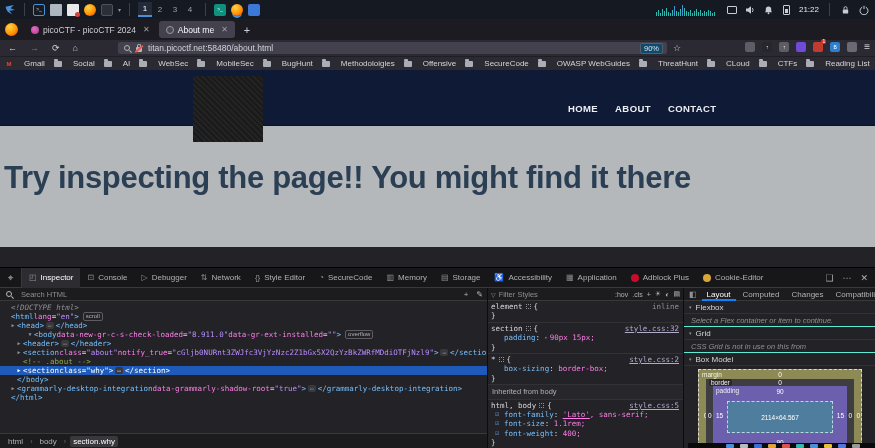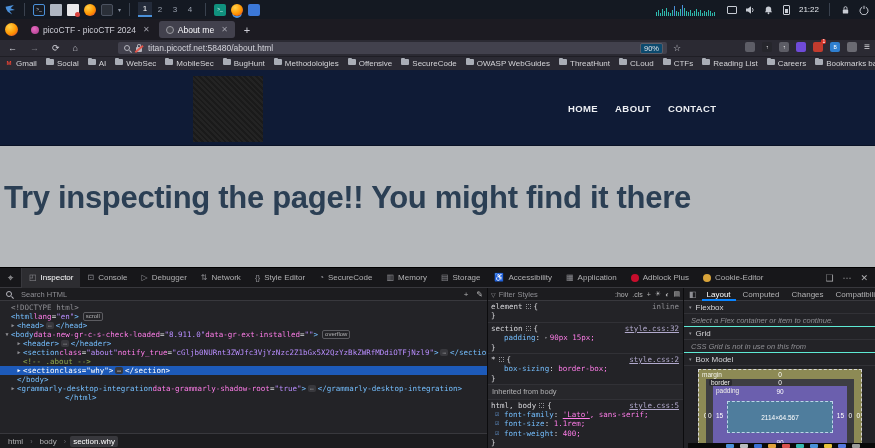--- a/index.html
+++ b/index.html
@@ -61,29 +61,29 @@
 .lockicn::after{content:"";position:absolute;left:-1px;top:4px;width:10px;height:1.5px;background:#e2574c;transform:rotate(-40deg)}
 .zoom-pill{margin-left:auto;border:1px solid #5c5c66;background:#0c4a6e;border-radius:2px;font-size:7.5px;padding:0 3px;color:#e3e3e8}
 .star{position:absolute;left:673px;top:3px;font-size:9px;color:#c9c9d1}
 .ext-row{position:absolute;right:5px;top:2px;display:flex;align-items:center;gap:7px}
 .ext{width:10px;height:10px;border-radius:2px;position:relative;display:flex;align-items:center;justify-content:center;font-size:5px;color:#fff}
 .ext .badge1{position:absolute;top:-3px;right:-3px;background:#d93025;color:#fff;font-size:5px;border-radius:2px;padding:0 1px;line-height:5px}
 .hamburger{font-size:10px;color:#d7d7db;line-height:10px}
 
 
 .ff-bookmarks{position:absolute;left:0;top:56px;width:875px;height:14px;background:#2b2a33;border-top:1px solid #1f1e25;display:flex;align-items:center;gap:9px;padding-left:5px;font-size:8px;color:#d4d4d8;overflow:hidden}
-.bm{display:flex;align-items:flex-start;gap:3px;white-space:nowrap}
+.bm{display:flex;align-items:center;gap:11px;white-space:nowrap}
 .mini-folder{width:8px;height:6px;background:#a9adb6;border-radius:1px;position:relative}
 .mini-folder::before{content:"";position:absolute;left:0;top:-1.5px;width:4px;height:2px;background:#a9adb6;border-radius:1px 1px 0 0}
 .bm-ic{width:8px;height:8px;border-radius:1px;display:flex;align-items:center;justify-content:center;font-size:6px;font-weight:700}
 .bm-gmail{color:#ea4335}
 
 
 .viewport{position:absolute;left:0;top:70px;width:875px;height:197px}
-.site-header{position:relative;height:76px;background:#0f1b36;border-bottom:1px solid #0a1226}
+.site-header{position:relative;height:56px;background:#0f1b36;border-bottom:1px solid #0a1226}
 .site-image{position:absolute;left:193px;top:6px;width:70px;height:66px;background:#1d1d1d;background-image:repeating-linear-gradient(45deg,#232323 0 2px,#1a1a1a 2px 4px)}
 .site-nav{position:absolute;left:568px;top:33px;display:flex;gap:17px;font-size:9.5px;font-weight:700;color:#eef0f4;letter-spacing:.4px}
 .site-main{height:121px;background:#b5b8bb}
 .site-main h1{padding:34px 0 0 4px;font-size:31px;font-weight:700;letter-spacing:-.3px;color:#2b3f54;white-space:nowrap}
 
 
 .devtools{position:absolute;left:0;top:267px;width:875px;height:181px;background:#232327;border-top:1px solid #000;color:#b1b1b3}
 .dt-tabbar{height:20px;background:#17171a;display:flex;align-items:center;font-size:8px;border-bottom:1px solid #38383d}
 .dt-pick{width:22px;height:20px;display:flex;align-items:center;justify-content:center;border-right:1px solid #38383d;color:#b1b1b3;font-size:10px}
 .dt-tab{height:20px;display:flex;align-items:center;gap:4px;padding:0 7px;white-space:nowrap}
@@ -101,21 +101,21 @@
 .markup-lines{flex:1;font-family:"DejaVu Sans Mono",monospace;font-size:7.5px;line-height:9px;padding-top:2px;overflow:hidden;white-space:nowrap}
 .m-line{height:9px;display:flex;align-items:center}
 .m-line.selected{background:#1d5ab9}
 .m-line.selected span{color:#fff !important}
 .m-arrow{width:8px;display:inline-block;color:#8f8f94;font-size:5px;text-align:center;flex:0 0 auto}
 .tk-tag{color:#75bfff}
 .tk-attr{color:#ff7de9}
 .tk-val{color:#b98eff}
 .tk-plain{color:#d7d7db}
 .tk-comment{color:#8fa84e}
-.tk-doctype{color:#8e8e93;}
+.tk-doctype{color:#8e8e93;font-style:italic}
 .mk-badge{border:1px solid #5c5c61;border-radius:2px;color:#b1b1b3;font-size:6px;padding:0 2px;margin-left:4px;font-family:"Liberation Sans",sans-serif;line-height:7px}
 .mk-pill{background:#38383d;border-radius:2px;color:#b1b1b3;font-size:6px;padding:0 2px;margin:0 2px;line-height:7px}
 .breadcrumb-bar{height:15px;background:#1c1c1f;border-top:1px solid #38383d;display:flex;align-items:center;font-size:8px;gap:4px;padding-left:5px}
 .crumb{color:#b1b1b3;padding:1px 3px;border-radius:2px}
 .crumb.current{color:#fff;background:#38383d}
 .crumb-sep{color:#6a6a70;font-size:7px}
 
 
 .rules-pane{width:196px;border-left:1px solid #0c0c0e;display:flex;flex-direction:column;background:#232327}
 .rules-toolbar{height:13px;background:#1c1c1f;border-bottom:1px solid #38383d;display:flex;align-items:center;font-size:7.5px;color:#8f8f94;padding:0 3px;gap:3px}
@@ -469,21 +469,21 @@
               <span class="tk-val">"en"</span>
               <span class="tk-tag">&gt;</span>
               <span class="mk-badge">scroll</span>
             </div>
             <div class="m-line" style="padding-left: 9px;">
               <span class="m-arrow">▶</span>
               <span class="tk-tag">&lt;head&gt;</span>
               <span class="mk-pill">⋯</span>
               <span class="tk-tag">&lt;/head&gt;</span>
             </div>
-            <div class="m-line" style="padding-left: 3px;">
+            <div class="m-line" style="padding-left: 26px;">
               <span class="m-arrow">▼</span>
               <span class="tk-tag">&lt;body</span>
               <span class="tk-attr"> data-new-gr-c-s-check-loaded</span>
               <span class="tk-plain">=</span>
               <span class="tk-val">"8.911.0"</span>
               <span class="tk-attr"> data-gr-ext-installed</span>
               <span class="tk-plain">=</span>
               <span class="tk-val">""</span>
               <span class="tk-tag">&gt;</span>
               <span class="mk-badge">overflow</span>
@@ -528,21 +528,21 @@
             <div class="m-line" style="padding-left: 9px;">
               <span class="m-arrow">▶</span>
               <span class="tk-tag">&lt;grammarly-desktop-integration</span>
               <span class="tk-attr"> data-grammarly-shadow-root</span>
               <span class="tk-plain">=</span>
               <span class="tk-val">"true"</span>
               <span class="tk-tag">&gt;</span>
               <span class="mk-pill">⋯</span>
               <span class="tk-tag">&lt;/grammarly-desktop-integration&gt;</span>
             </div>
-            <div class="m-line" style="padding-left: 16px; margin-left: 41px;">
+            <div class="m-line" style="padding-left: 3px;">
               <span class="m-arrow"></span>
               <span class="tk-tag">&lt;/html&gt;</span>
             </div>
           </div>
         <div class="breadcrumb-bar">
             <span class="crumb">html</span>
             <span class="crumb-sep">›</span>
             <span class="crumb">body</span>
             <span class="crumb-sep">›</span>
             <span class="crumb current">section.why</span>

